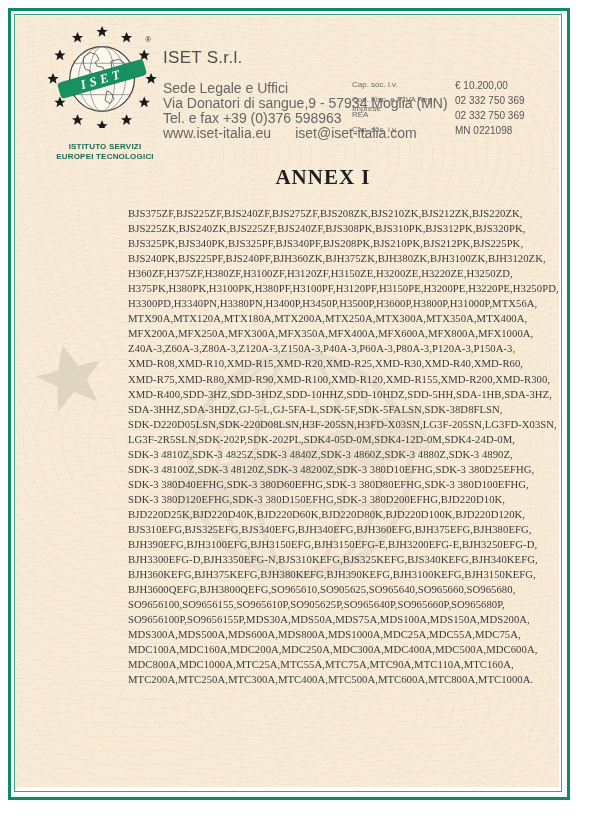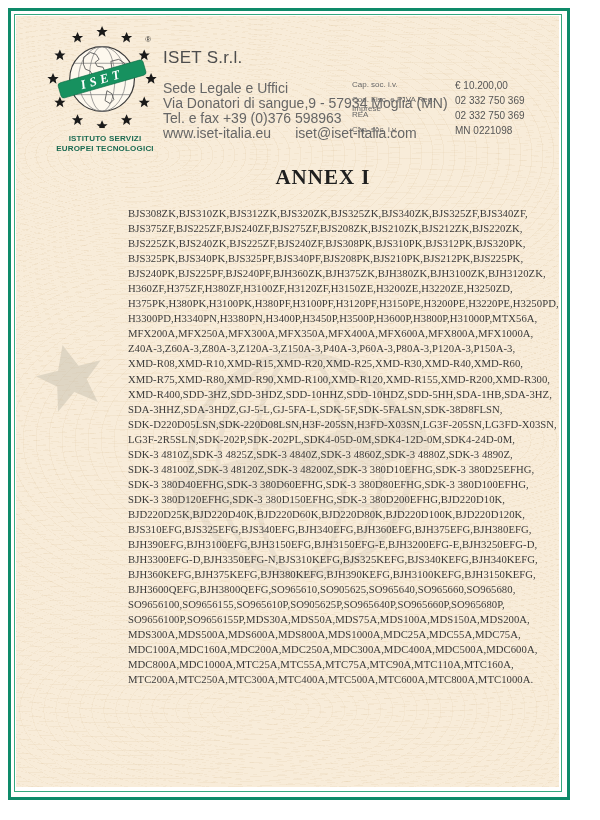--- a/index.html
+++ b/index.html
@@ -19,21 +19,21 @@
   .frame-inner{position:absolute;left:14px;top:14px;width:546px;height:776px;border:1.5px solid #35a87f;z-index:2;pointer-events:none;}
 
   .content{position:absolute;inset:0;z-index:3;}
 
   
   .wm-star{position:absolute;left:30px;top:338px;z-index:1;opacity:.5;}
   .wm-globe{position:absolute;left:150px;top:315px;z-index:1;opacity:.08;}
 
   
   .logo{position:absolute;left:40px;top:26px;width:130px;text-align:center;}
-  .institute{margin-top:2px;font-size:8px;font-weight:bold;color:#1b6a52;line-height:9.5px;letter-spacing:.2px;}
+  .institute{margin-top:10px;font-size:8px;font-weight:bold;color:#1b6a52;line-height:9.5px;letter-spacing:.2px;}
 
   
   .company-name{position:absolute;left:163px;top:48px;font-size:17px;color:#4d4d4d;letter-spacing:.3px;}
   .addr{position:absolute;left:163px;font-size:14px;color:#666;}
   .addr.l0{top:80px;} .addr.l1{top:95px;} .addr.l2{top:110px;} .addr.l3{top:125px;}
   .email{margin-left:24px;}
 
   .reg-label{position:absolute;left:352px;width:100px;font-size:8px;color:#666;}
   .reg-value{position:absolute;left:455px;width:100px;font-size:10px;color:#555;}
   .r0{top:80px;} .r1{top:95px;} .r2{top:110px;} .r3{top:125px;}
@@ -118,28 +118,28 @@
     <div class="reg-value r0">€ 10.200,00</div>
     <div class="reg-label r1">Cod. Fisc. e P.IVA Reg. Imprese</div>
     <div class="reg-value r1">02 332 750 369</div>
     <div class="reg-label r2">REA</div>
     <div class="reg-value r2">02 332 750 369</div>
     <div class="reg-label r3">Cap. soc. i.v.</div>
     <div class="reg-value r3">MN 0221098</div>
 
     <div class="annex-title">ANNEX I</div>
     <div class="codes">
-        <div class="code-line">BJS308ZK,BJS310ZK,BJS312ZK,BJS320ZK,BJS325ZK,BJS340ZK,BJS325ZF,BJS340ZF,</div>
         <div class="code-line">BJS375ZF,BJS225ZF,BJS240ZF,BJS275ZF,BJS208ZK,BJS210ZK,BJS212ZK,BJS220ZK,</div>
         <div class="code-line">BJS225ZK,BJS240ZK,BJS225ZF,BJS240ZF,BJS308PK,BJS310PK,BJS312PK,BJS320PK,</div>
         <div class="code-line">BJS325PK,BJS340PK,BJS325PF,BJS340PF,BJS208PK,BJS210PK,BJS212PK,BJS225PK,</div>
         <div class="code-line">BJS240PK,BJS225PF,BJS240PF,BJH360ZK,BJH375ZK,BJH380ZK,BJH3100ZK,BJH3120ZK,</div>
         <div class="code-line">H360ZF,H375ZF,H380ZF,H3100ZF,H3120ZF,H3150ZE,H3200ZE,H3220ZE,H3250ZD,</div>
         <div class="code-line">H375PK,H380PK,H3100PK,H380PF,H3100PF,H3120PF,H3150PE,H3200PE,H3220PE,H3250PD,</div>
         <div class="code-line">H3300PD,H3340PN,H3380PN,H3400P,H3450P,H3500P,H3600P,H3800P,H31000P,MTX56A,</div>
+        <div class="code-line">MTX90A,MTX120A,MTX180A,MTX200A,MTX250A,MTX300A,MTX350A,MTX400A,</div>
         <div class="code-line">MFX200A,MFX250A,MFX300A,MFX350A,MFX400A,MFX600A,MFX800A,MFX1000A,</div>
         <div class="code-line">Z40A-3,Z60A-3,Z80A-3,Z120A-3,Z150A-3,P40A-3,P60A-3,P80A-3,P120A-3,P150A-3,</div>
         <div class="code-line">XMD-R08,XMD-R10,XMD-R15,XMD-R20,XMD-R25,XMD-R30,XMD-R40,XMD-R60,</div>
         <div class="code-line">XMD-R75,XMD-R80,XMD-R90,XMD-R100,XMD-R120,XMD-R155,XMD-R200,XMD-R300,</div>
         <div class="code-line">XMD-R400,SDD-3HZ,SDD-3HDZ,SDD-10HHZ,SDD-10HDZ,SDD-5HH,SDA-1HB,SDA-3HZ,</div>
         <div class="code-line">SDA-3HHZ,SDA-3HDZ,GJ-5-L,GJ-5FA-L,SDK-5F,SDK-5FALSN,SDK-38D8FLSN,</div>
         <div class="code-line">SDK-D220D05LSN,SDK-220D08LSN,H3F-205SN,H3FD-X03SN,LG3F-205SN,LG3FD-X03SN,</div>
         <div class="code-line">LG3F-2R5SLN,SDK-202P,SDK-202PL,SDK4-05D-0M,SDK4-12D-0M,SDK4-24D-0M,</div>
         <div class="code-line">SDK-3 4810Z,SDK-3 4825Z,SDK-3 4840Z,SDK-3 4860Z,SDK-3 4880Z,SDK-3 4890Z,</div>
         <div class="code-line">SDK-3 48100Z,SDK-3 48120Z,SDK-3 48200Z,SDK-3 380D10EFHG,SDK-3 380D25EFHG,</div>

